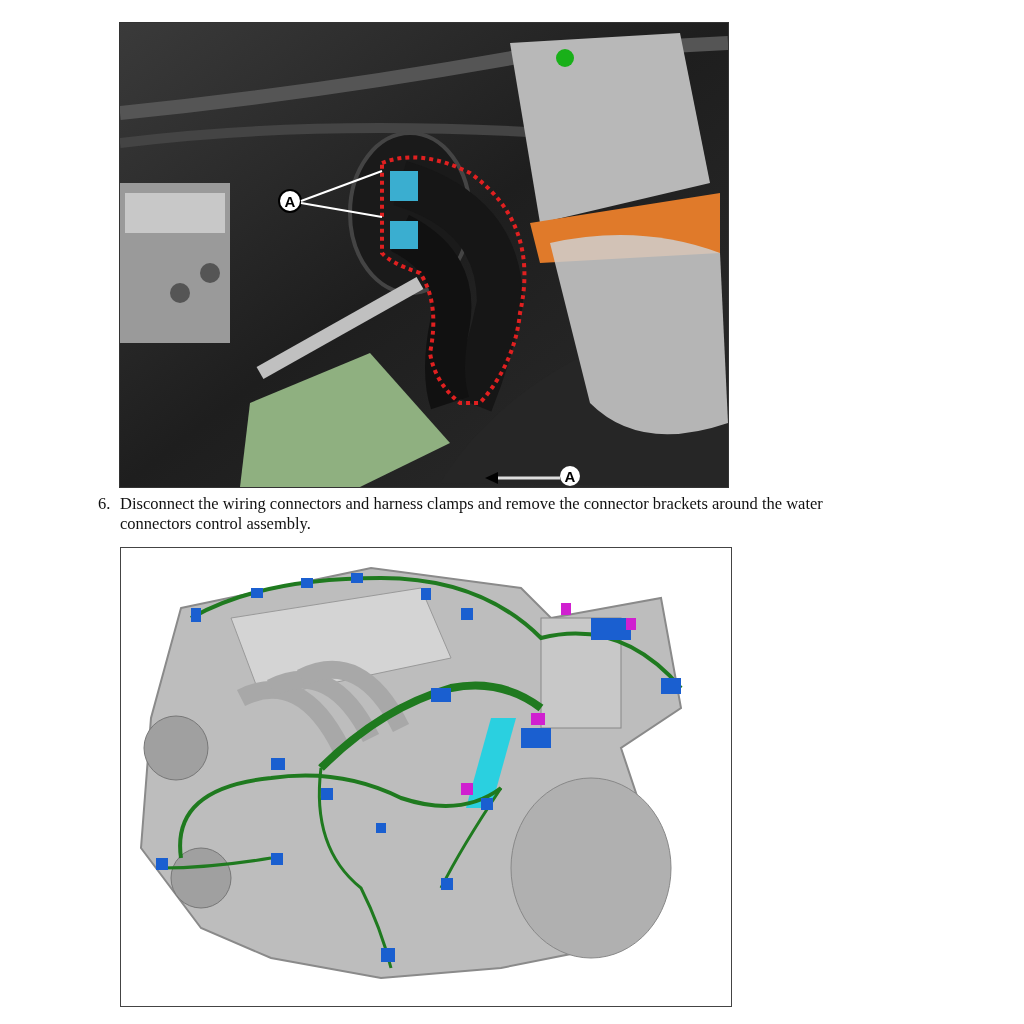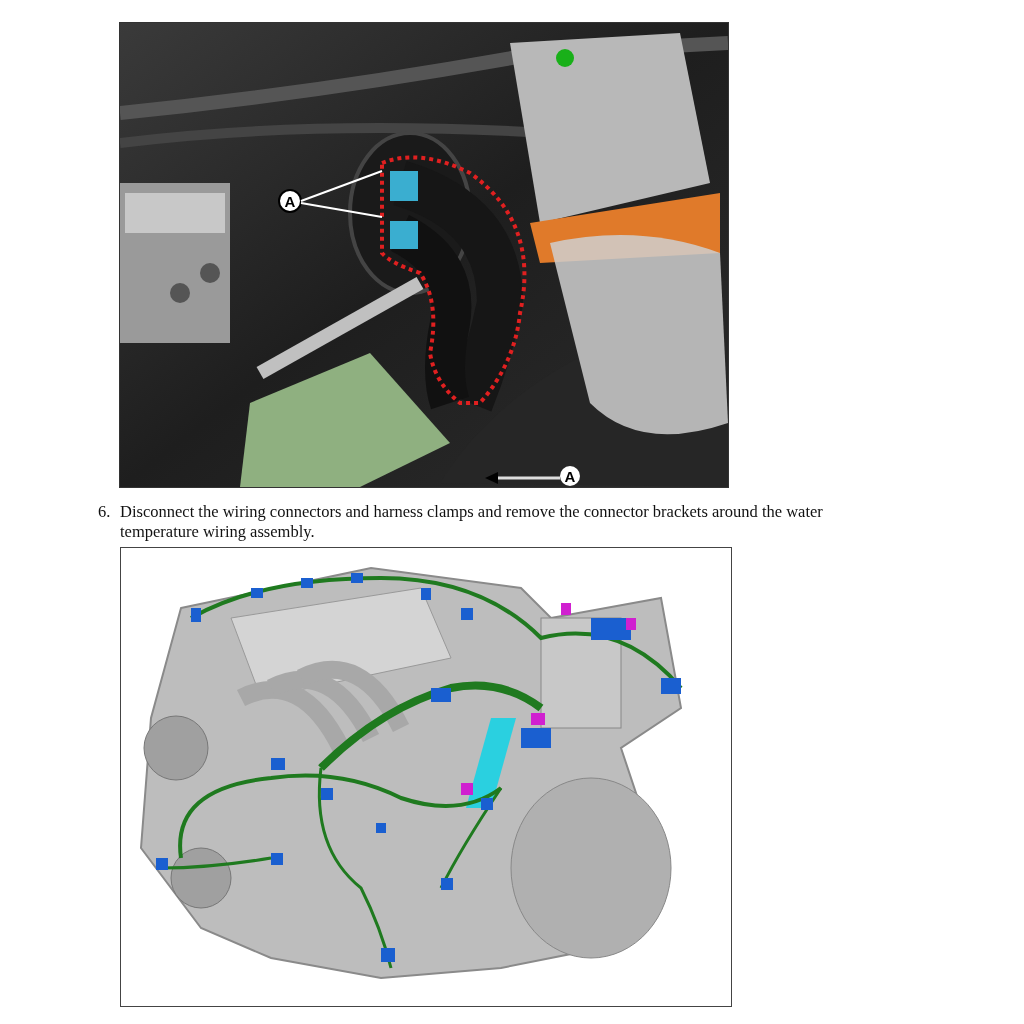--- a/index.html
+++ b/index.html
@@ -1,19 +1,19 @@
 <!DOCTYPE html>
 <html><head>
 <meta charset="utf-8">
 <style>
   html, body { margin: 0; padding: 0; background: #ffffff; }
   body { width: 1024px; height: 1024px; position: relative; overflow: hidden; font-family: "Liberation Serif", serif; }
   .fig1 { position: absolute; left: 119px; top: 22px; width: 608px; height: 464px; border: 1px solid #333; background: #2a2a2a; overflow: hidden; }
   .fig2 { position: absolute; left: 120px; top: 547px; width: 610px; height: 458px; border: 1px solid #444; background: #fff; overflow: hidden; }
-  .step { position: absolute; left: 98px; top: 494px; width: 860px; font-size: 16.5px; line-height: 20px; color: #111; margin-top: 8px; }
+  .step { position: absolute; left: 98px; top: 494px; width: 860px; font-size: 16.5px; line-height: 20px; color: #111; }
   .step .num { display: inline-block; width: 22px; }
   .step .cont { padding-left: 22px; display: block; }
   svg { display: block; }
 </style>
 </head>
 <body>
 
 <div class="fig1">
   <svg width="608" height="464" viewBox="0 0 608 464">
     <defs>
@@ -62,21 +62,21 @@
 
     <line x1="370" y1="455" x2="440" y2="455" stroke="#ddd" stroke-width="3"></line>
     <polygon points="365,455 378,449 378,461" fill="#000"></polygon>
     <circle cx="450" cy="453" r="10" fill="#fff"></circle>
     <text x="450" y="459" text-anchor="middle" font-family="Liberation Sans, sans-serif" font-weight="bold" font-size="15" fill="#000">A</text>
   </svg>
 </div>
 
 <div class="step">
   <span class="num">6.</span><span>Disconnect the wiring connectors and harness clamps and remove the connector brackets around the water</span>
-  <span class="cont">temperature wiring assembly.</span>
+  <span class="cont">connectors control assembly.</span>
 </div>
 
 <div class="fig2">
   <svg width="610" height="458" viewBox="0 0 610 458">
     <rect width="610" height="458" fill="#fff"></rect>
 
     <path d="M60 60 L250 20 L400 40 L430 70 L540 50 L560 160 L500 200 L520 260 L530 330 L480 400 L380 420 L260 430 L150 410 L80 380 L20 300 L30 170 Z" fill="#bdbdbd" stroke="#8a8a8a" stroke-width="2"></path>
 
     <path d="M110 70 L300 40 L330 110 L140 150 Z" fill="#d4d4d4" stroke="#999"></path>
 

